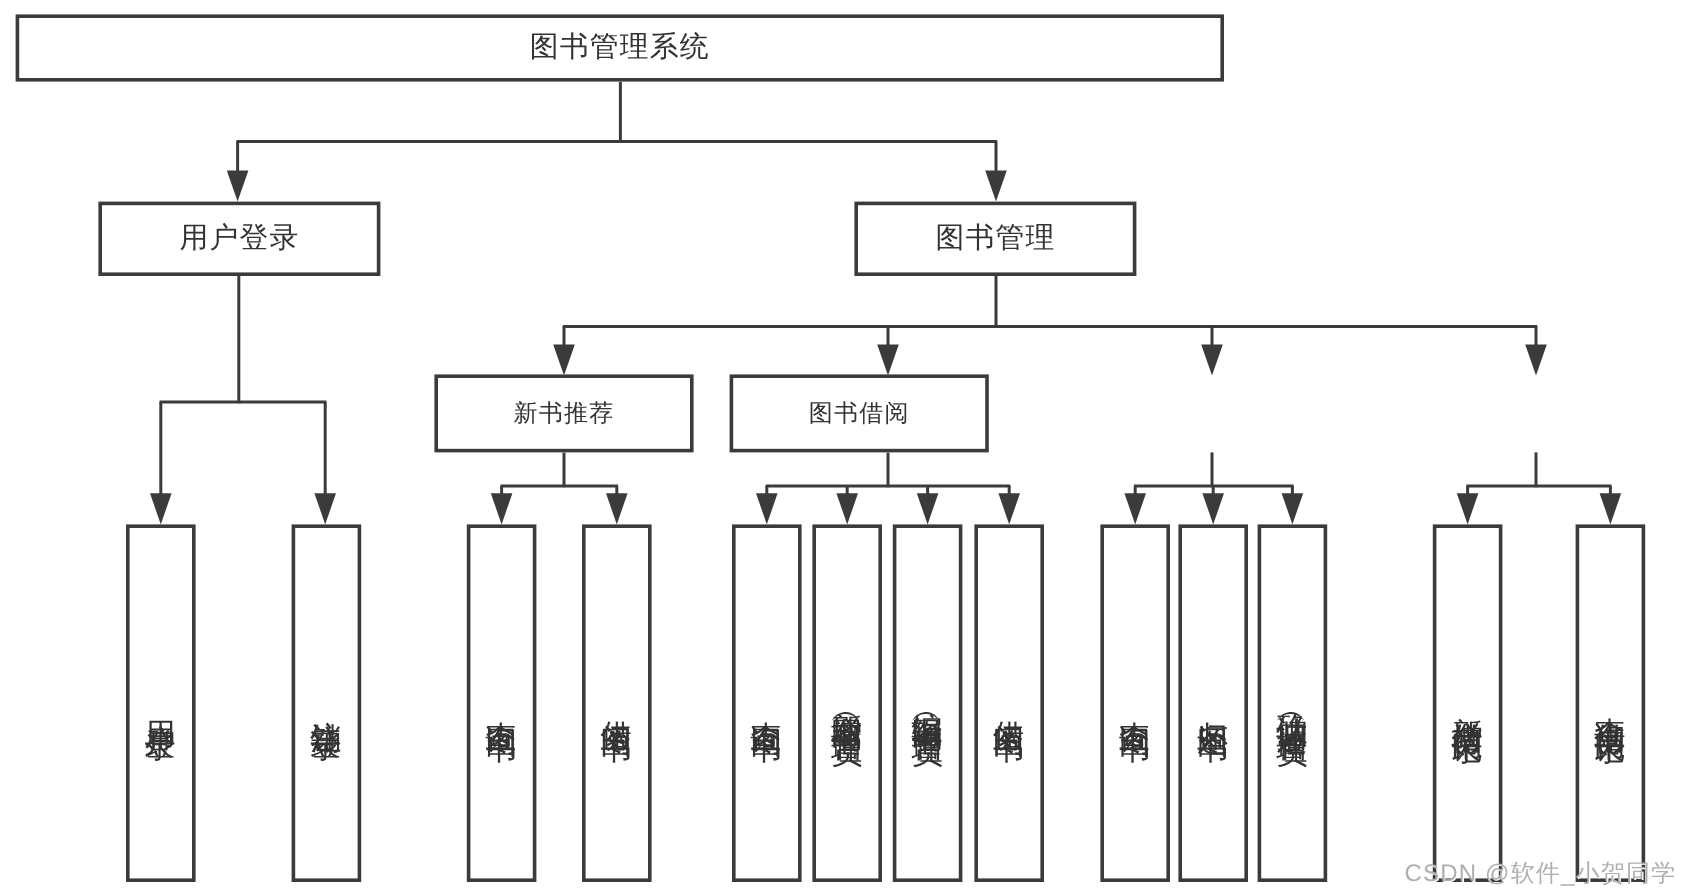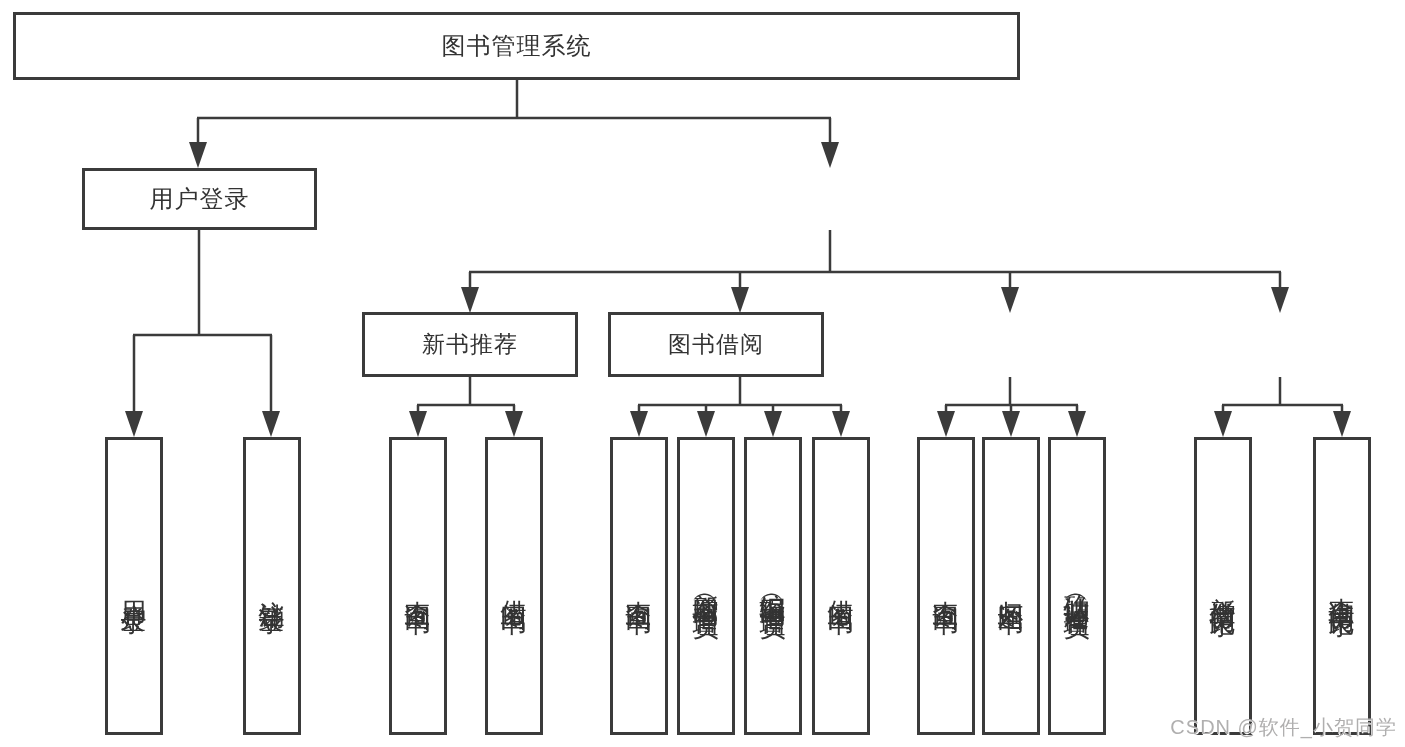--- a/index.html
+++ b/index.html
@@ -21,23 +21,23 @@
   .box{
     position:absolute;
     box-sizing:border-box;
     border:3px solid var(--line);
     background:#ffffff;
     display:flex;align-items:center;justify-content:center;
     color:var(--text);
     z-index:1;
     line-height:1.2;
   }
-  .root-box{left:13px;top:12px;width:1007px;height:68px;font-size:24px;letter-spacing:1px;}
+  .root-box{left:13px;top:12px;width:1007px;height:56px;font-size:24px;letter-spacing:1px;}
   .l2-box{top:168px;width:235px;height:62px;font-size:24px;letter-spacing:1px;}
-  .l3-box{top:312px;width:216px;height:65px;font-size:23px;letter-spacing:1px;}
+  .l3-box{top:312px;width:216px;height:65px;font-size:20px;letter-spacing:1px;}
   .leaf{
     position:absolute;
     top:437px;width:58px;height:298px;
     box-sizing:border-box;
     border:3px solid var(--line);
     background:#ffffff;
     display:flex;align-items:center;justify-content:center;
     writing-mode:vertical-rl;
     text-orientation:mixed;
     font-size:26px;
@@ -128,20 +128,21 @@
       <polygon points="1002,411 1020,411 1011,437"></polygon>
       <polygon points="1068,411 1086,411 1077,437"></polygon>
       <polygon points="1214,411 1232,411 1223,437"></polygon>
       <polygon points="1333,411 1351,411 1342,437"></polygon>
     </g>
   </svg>
 
   <div class="box root-box">图书管理系统</div>
 
   <div class="box l2-box" style="left:82px;">用户登录</div>
+  <div class="box l2-box" style="left:712px;">图书管理</div>
 
   <div class="box l3-box" style="left:362px;">新书推荐</div>
   <div class="box l3-box" style="left:608px;">图书借阅</div>
 
   <div class="leaf" style="left:105px;">用户登录</div>
   <div class="leaf" style="left:243px;">注销登录</div>
 
   <div class="leaf" style="left:389px;">查询图书</div>
   <div class="leaf" style="left:485px;">借阅图书</div>
 

